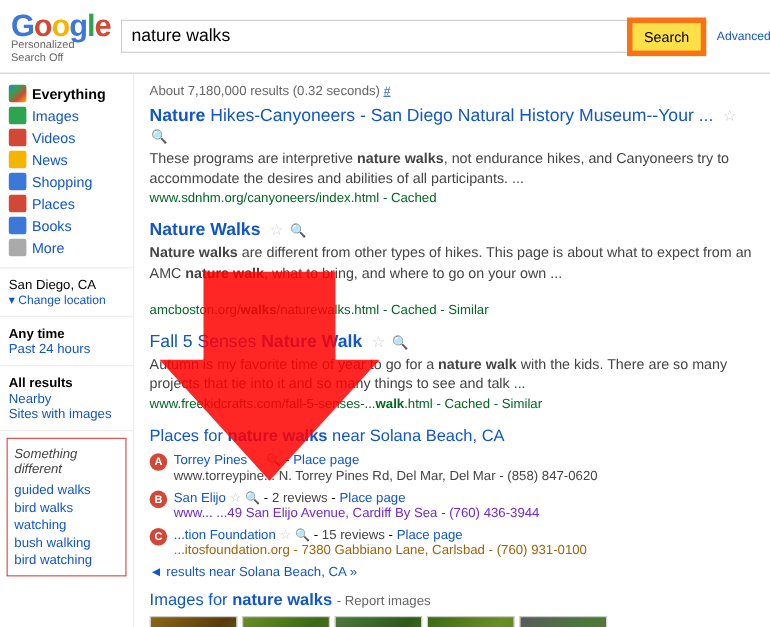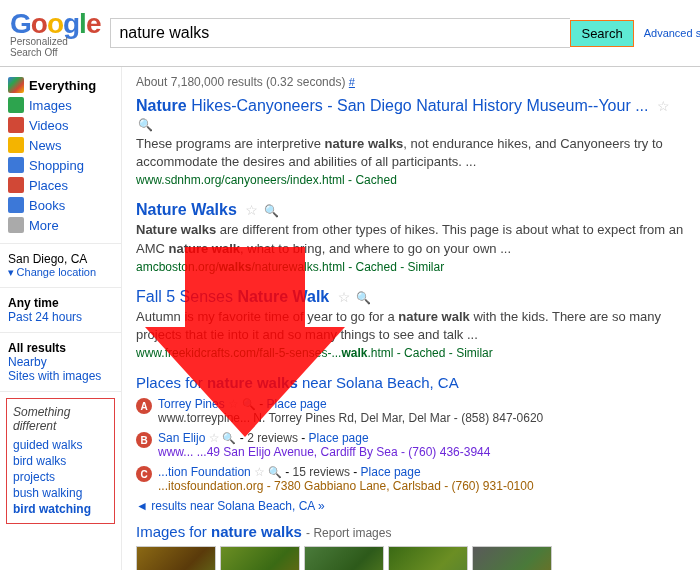--- a/index.html
+++ b/index.html
@@ -37,21 +37,21 @@
 
 <div id="header">
   <div style="display:flex;flex-direction:column;align-items:flex-start;">
     <div id="logo">
       <span style="color:#3c78d8">G</span><span style="color:#d14836">o</span><span style="color:#f4b400">o</span><span style="color:#3c78d8">g</span><span style="color:#2da44e">l</span><span style="color:#d14836">e</span>
     </div>
     <div id="personalized">Personalized Search Off</div>
   </div>
   <div id="search-bar">
     <input id="search-input" type="text" value="nature walks" style="border-top: 1px solid rgb(204, 204, 204); border-bottom: 1px solid rgb(204, 204, 204); border-left: 1px solid rgb(204, 204, 204); border-image: initial; border-right: none; padding: 5px 8px; font-size: 16px; width: 460px; outline: none;">
-    <button style="background:#5eead4;border:1px solid #f97316;padding:5px 10px;font-size:13px;cursor:pointer;">Search</button>
+    <button style="background:#fde047;border:5px solid #f97316;padding:5px 10px;font-size:13px;cursor:pointer;">Search</button>
   </div>
   <a style="font-size:11px;color:#1155cc;cursor:pointer;white-space:nowrap;text-decoration:none;">Advanced search</a>
 </div>
 
 <div id="main" style="display:flex;position:relative;">
 
   <div id="sidebar" style="width:122px;flex-shrink:0;padding:6px 0;border-right:1px solid #ebebeb;font-size:13px;">
     <div style="padding:2px 8px 2px 8px;">
       <div style="display:flex;align-items:center;gap:5px;padding:2px 0;font-weight:bold;color:#000;">
         <span style="width:16px;height:16px;background:linear-gradient(135deg,#3c78d8,#2da44e,#d14836,#f4b400);border-radius:2px;display:inline-block;"></span>
@@ -109,23 +109,23 @@
       <div style="color:#1155cc;cursor:pointer;">Sites with images</div>
     </div>
 
 
     <div style="border-top:1px solid #ebebeb;margin:6px 0;"></div>
 
     <div style="border:1px solid #e04040;margin:4px 6px 0 6px;padding:6px;font-size:12px;">
       <div style="font-style:italic;color:#444;margin-bottom:4px;">Something different</div>
       <div style="color:#1155cc;cursor:pointer;padding:1px 0;">guided walks</div>
       <div style="color:#1155cc;cursor:pointer;padding:1px 0;">bird walks</div>
-      <div style="color:#1155cc;cursor:pointer;padding:1px 0;">projects</div>
+      <div style="color:#1155cc;cursor:pointer;padding:1px 0;">watching</div>
       <div style="color:#1155cc;cursor:pointer;padding:1px 0;">bush walking</div>
-      <div style="color:#1155cc;cursor:pointer;padding:1px 0;font-weight:bold;">bird watching</div>
+      <div style="color:#1155cc;cursor:pointer;padding:1px 0;">bird watching</div>
     </div>
   </div>
 
   <div id="content" style="flex:1;padding:4px 14px 10px 14px;overflow:hidden;">
     <div style="font-size:12px;color:#666;margin-bottom:8px;padding-top:4px;">
       <span>About 7,180,000 results (0.32 seconds)</span> <a href="#" style="color:#1155cc;font-size:11px;">#</a>
     </div>
 
     <div class="result-item" style="margin-bottom:14px;">
       <div style="font-size:16px;margin-bottom:2px;">
@@ -136,21 +136,21 @@
       <div style="font-size:13px;color:#444;margin-bottom:2px;line-height:1.4;">These programs are interpretive <b>nature walks</b>, not endurance hikes, and Canyoneers try to accommodate the desires and abilities of all participants. ...</div>
       <div style="font-size:12px;color:#006621;">www.sdnhm.org/canyoneers/index.html - <a href="#" style="color:#006621;text-decoration:none;">Cached</a></div>
     </div>
 
     <div class="result-item" style="margin-bottom:14px;">
       <div style="font-size:16px;margin-bottom:2px;">
         <a href="#" style="color:#1155cc;text-decoration:none;"><b>Nature Walks</b></a>
         <span style="color:#ccc;font-size:14px;margin-left:4px;">☆</span>
         <span style="color:#aaa;font-size:12px;margin-left:2px;">🔍</span>
       </div>
-      <div style="font-size:13px;color:#444;margin-bottom:2px;line-height:1.4;"><b>Nature walks</b> are different from other types of hikes. This page is about what to expect from an AMC <b>nature walk</b>, what to bring, and where to go on your own ...</div>
+      <div style="font-size:13px;color:#444;margin-bottom:16px;line-height:1.4;"><b>Nature walks</b> are different from other types of hikes. This page is about what to expect from an AMC <b>nature walk</b>, what to bring, and where to go on your own ...</div>
       <div style="font-size:12px;color:#006621;">amcboston.org/<b>walks</b>/naturewalks.html - <a href="#" style="color:#006621;text-decoration:none;">Cached</a> - <a href="#" style="color:#006621;text-decoration:none;">Similar</a></div>
     </div>
 
     <div class="result-item" style="margin-bottom:14px;">
       <div style="font-size:16px;margin-bottom:2px;">
         <a href="#" style="color:#1155cc;text-decoration:none;">Fall 5 Senses <b>Nature Walk</b></a>
         <span style="color:#ccc;font-size:14px;margin-left:4px;">☆</span>
         <span style="color:#aaa;font-size:12px;margin-left:2px;">🔍</span>
       </div>
       <div style="font-size:13px;color:#444;margin-bottom:2px;line-height:1.4;">Autumn is my favorite time of year to go for a <b>nature walk</b> with the kids. There are so many projects that tie into it and so many things to see and talk ...</div>

